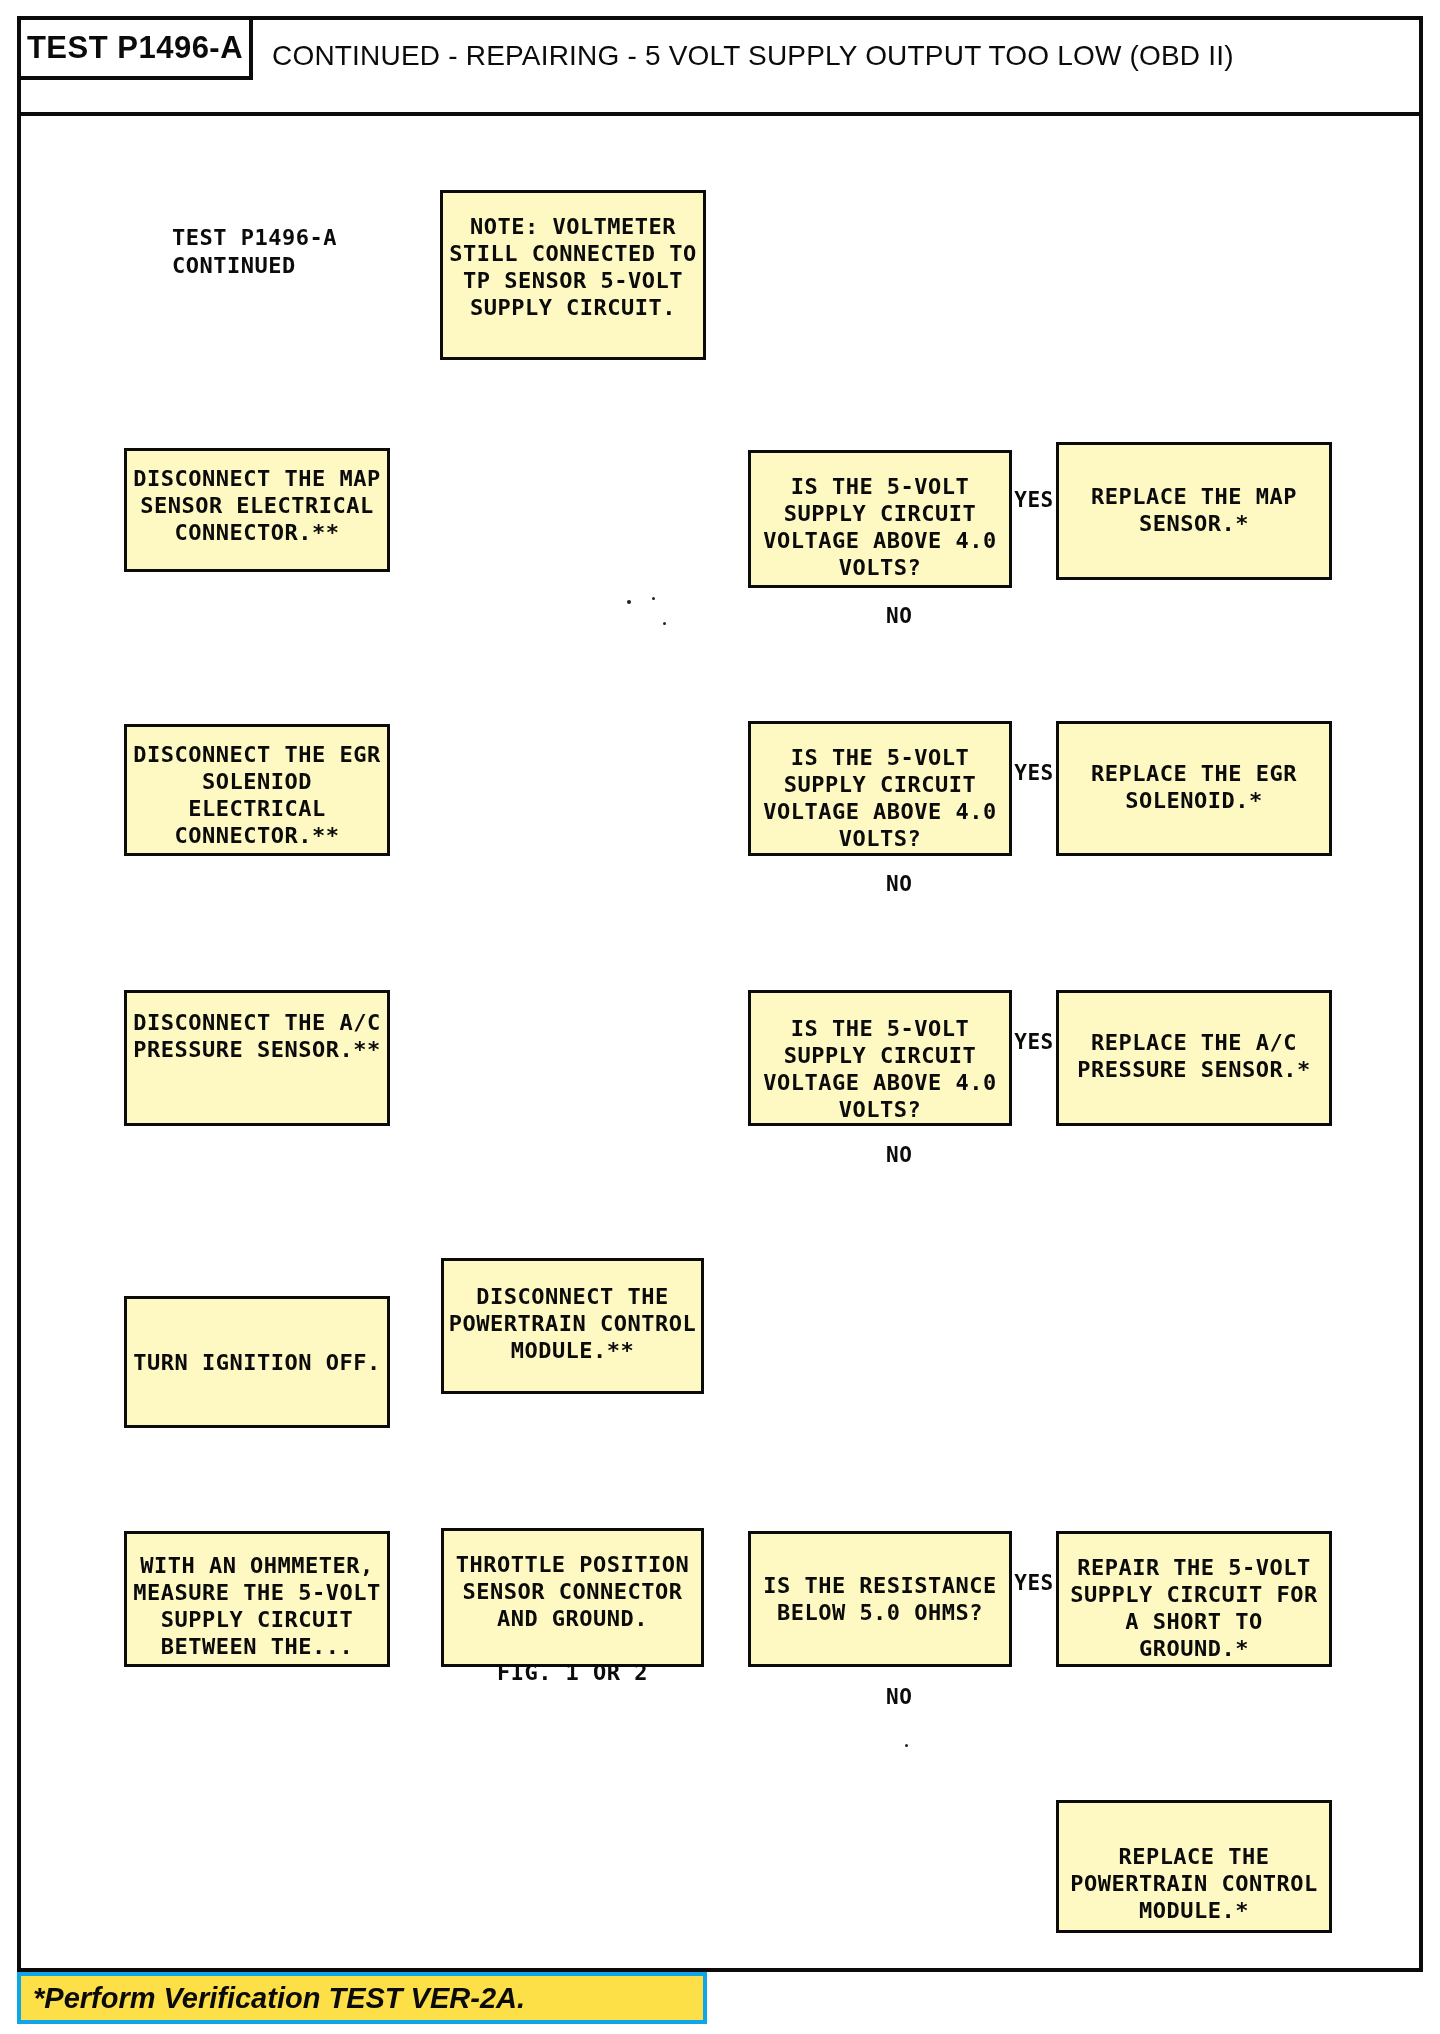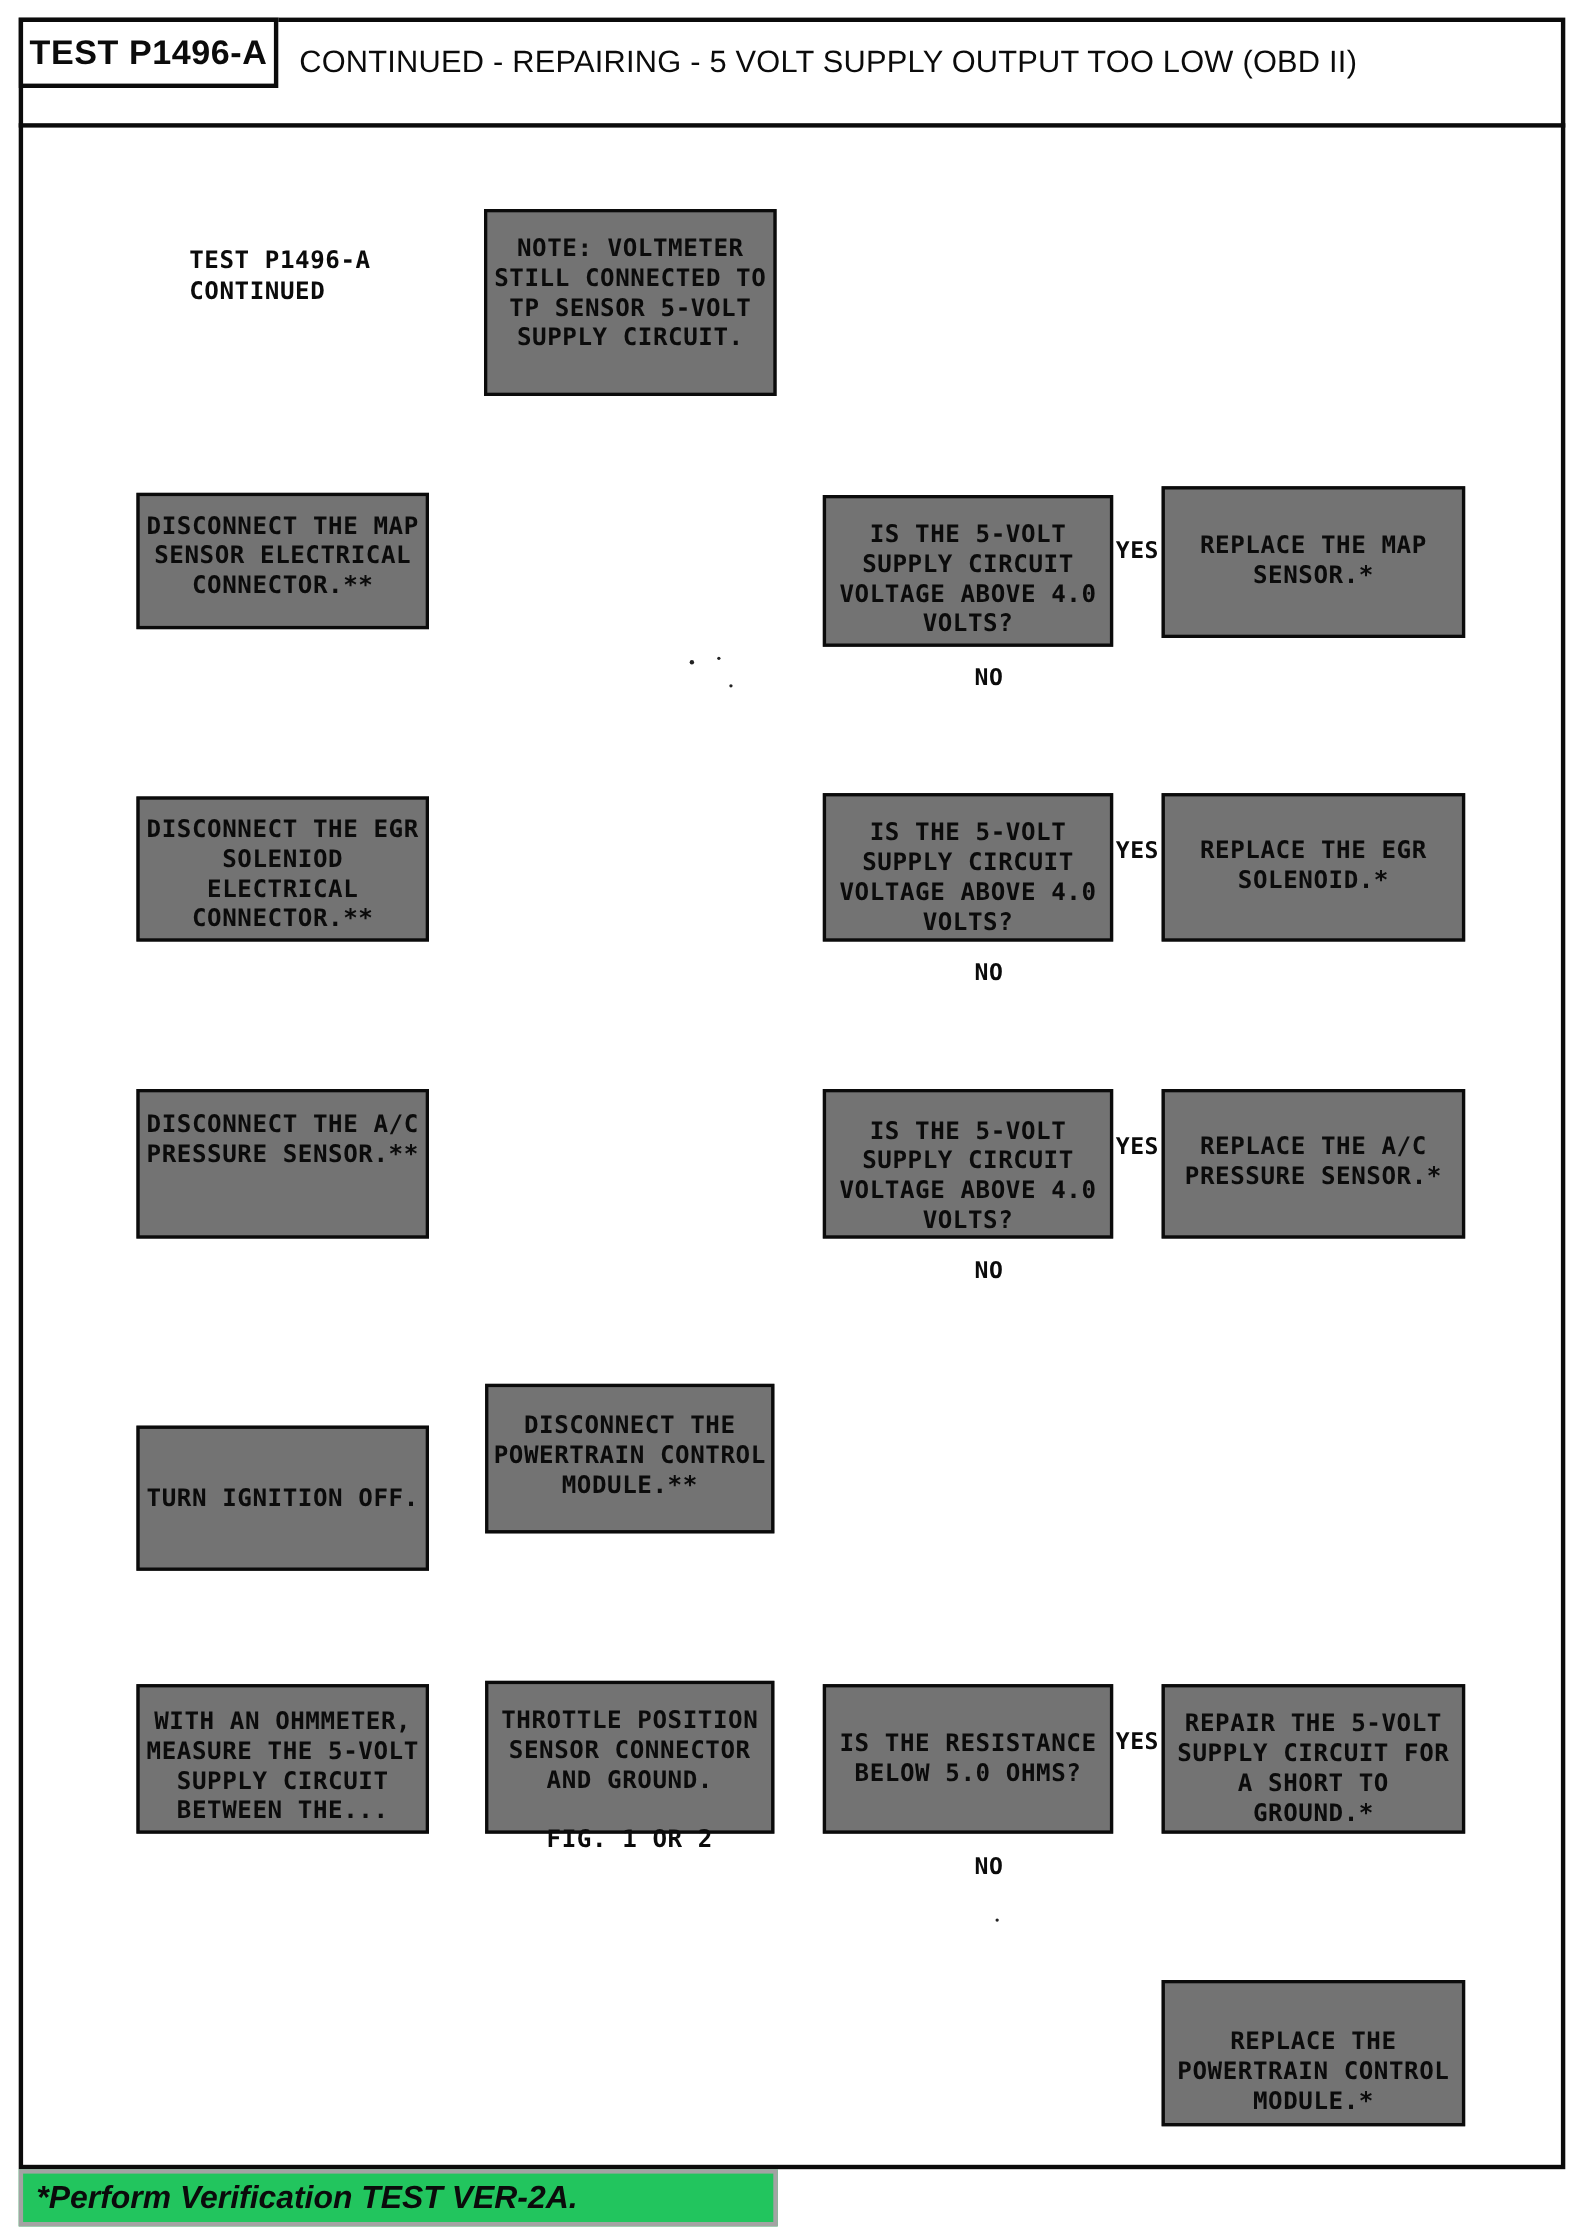--- a/index.html
+++ b/index.html
@@ -9,21 +9,21 @@
   .outer-frame{position:absolute;left:17px;top:16px;width:1406px;height:1956px;
     border:4px solid #0b0b0b;box-sizing:border-box;background:#fff;}
   .banner-separator{position:absolute;left:17px;top:112px;width:1406px;height:4px;background:#0b0b0b;}
   .test-box{position:absolute;left:17px;top:16px;width:236px;height:64px;border:4px solid #0b0b0b;
     box-sizing:border-box;background:#fff;display:flex;align-items:center;justify-content:center;
     font-family:"Liberation Sans",sans-serif;font-weight:bold;font-size:31px;letter-spacing:0.5px;}
   .page-title{position:absolute;left:272px;top:24px;height:64px;display:flex;align-items:center;
     font-family:"Liberation Sans",sans-serif;font-weight:normal;font-size:28px;letter-spacing:0.2px;}
 
   
-  .node{position:absolute;border:3px solid #0b0b0b;box-sizing:border-box;background:#737373;
+  .node{position:absolute;border:3px solid #0b0b0b;box-sizing:border-box;background:#fef9c3;
     text-align:center;font-size:22px;line-height:27px;font-weight:600;white-space:pre-line;
     letter-spacing:0.5px;}
   .note-bold{font-weight:800;}
 
   #box-note {left:440px;top:190px;width:266px;height:170px;padding-top:20px;}
   #box-r1-left {left:124px;top:448px;width:266px;height:124px;padding-top:14px;}
   #box-r1-dec {left:748px;top:450px;width:264px;height:138px;padding-top:20px;}
   #box-r1-right{left:1056px;top:442px;width:276px;height:138px;padding-top:38px;}
   #box-r2-left {left:124px;top:724px;width:266px;height:132px;padding-top:14px;}
   #box-r2-dec {left:748px;top:721px;width:264px;height:135px;padding-top:20px;}
@@ -45,21 +45,21 @@
   
   .yes-label{position:absolute;width:42px;text-align:center;font-size:21px;font-weight:600;letter-spacing:0.5px;}
   .no-label{position:absolute;font-size:21px;font-weight:600;letter-spacing:0.5px;}
   #yes-1{left:1013px;top:488px;} #yes-2{left:1013px;top:761px;}
   #yes-3{left:1013px;top:1030px;} #yes-4{left:1013px;top:1571px;}
   #no-1{left:886px;top:604px;} #no-2{left:886px;top:872px;}
   #no-3{left:886px;top:1143px;} #no-4{left:886px;top:1685px;}
 
   
   .footer{position:absolute;left:17px;top:1972px;width:1406px;height:52px;display:flex;box-sizing:border-box;}
-  .footer-cell{box-sizing:border-box;border:4px solid #a3a3a3;background:#22c55e;display:flex;align-items:center;
+  .footer-cell{box-sizing:border-box;border:4px solid #0ea5e9;background:#fde047;display:flex;align-items:center;
     font-family:"Liberation Sans",sans-serif;font-weight:bold;font-style:italic;font-size:29px;
     padding:0 12px;white-space:nowrap;}
   .footer-cell.left{width:690px;}
   .footer-cell.right{flex:1;border-left:none;}
 
   svg.wires{position:absolute;left:0;top:0;z-index:0;}
   .node,.pentagon-label,.yes-label,.no-label{z-index:1;}
 
   .speck{position:absolute;background:#222;border-radius:50%;}
 </style>

